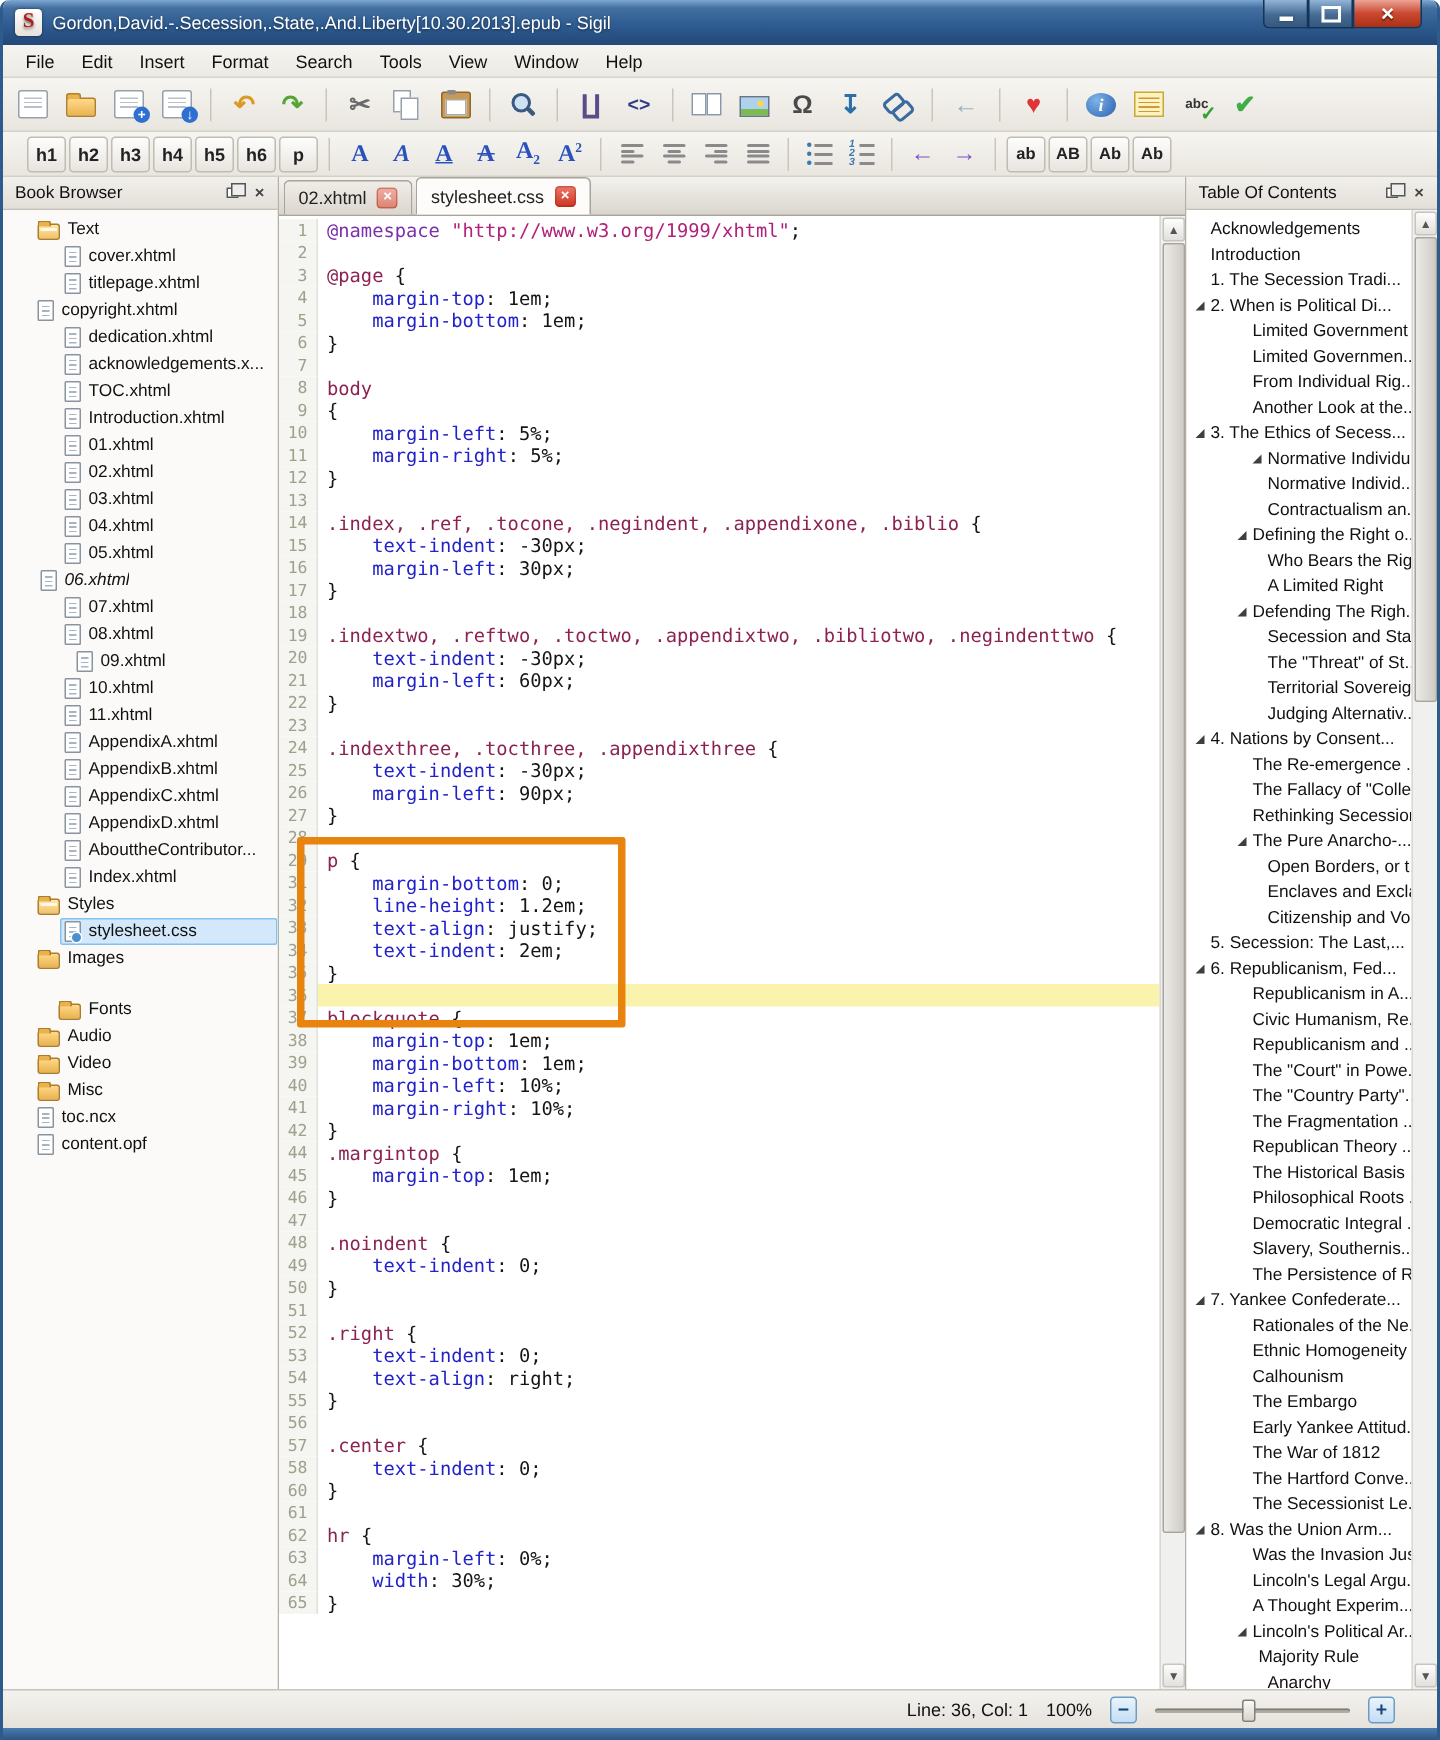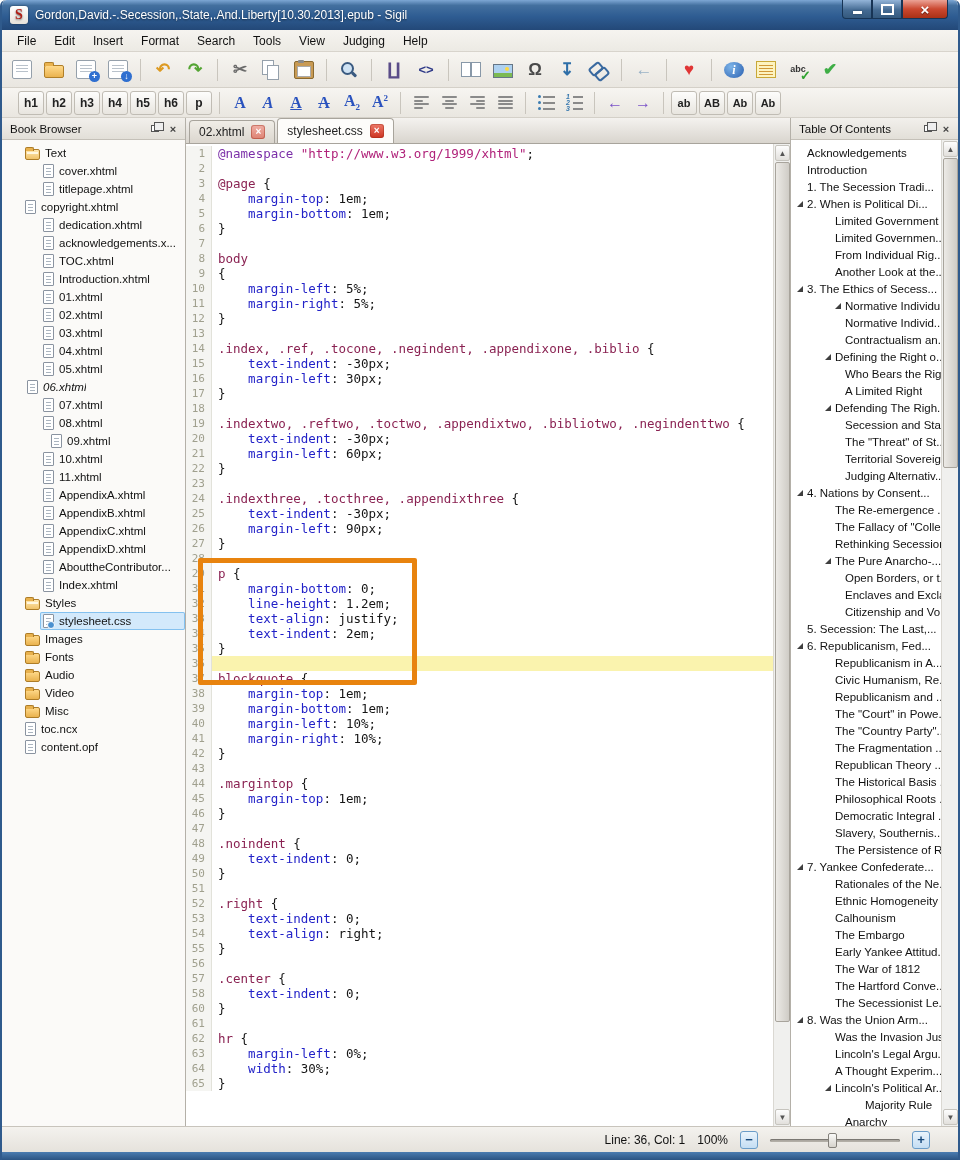--- a/index.html
+++ b/index.html
@@ -205,21 +205,21 @@
   </div>
 
   <div class="menubar">
       <div class="menu-item">File</div>
       <div class="menu-item">Edit</div>
       <div class="menu-item">Insert</div>
       <div class="menu-item">Format</div>
       <div class="menu-item">Search</div>
       <div class="menu-item">Tools</div>
       <div class="menu-item">View</div>
-      <div class="menu-item">Judging</div>
+      <div class="menu-item">Window</div>
       <div class="menu-item">Help</div>
     </div>
 
   <div class="toolbar tb-row1">
       <button class="tb-btn">
         <span class="tb-icon k-page"></span>
       </button>
       <button class="tb-btn">
         <span class="tb-icon k-folder"></span>
       </button>
@@ -558,21 +558,21 @@
               <span class="t-icon t-css-file"></span>
               <span class="t-label">stylesheet.css</span>
             </span>
           </div>
           <div class="tree-row" style="padding-left: 20px;">
             <span class="row-inner">
               <span class="t-icon t-folder"></span>
               <span class="t-label">Images</span>
             </span>
           </div>
-          <div class="tree-row" style="padding-left: 20px;">
+          <div class="tree-row" style="padding-left: 34px; margin-top: 16px;">
             <span class="row-inner">
               <span class="t-icon t-folder"></span>
               <span class="t-label">Fonts</span>
             </span>
           </div>
           <div class="tree-row" style="padding-left: 20px;">
             <span class="row-inner">
               <span class="t-icon t-folder"></span>
               <span class="t-label">Audio</span>
             </span>
@@ -773,24 +773,20 @@
               <span class="ln">40</span>
               <span class="ct">    <span class="tk-prop">margin-left</span><span class="tk-pun">:</span><span class="tk-val"> 10%;</span></span>
             </div>
             <div class="cl">
               <span class="ln">41</span>
               <span class="ct">    <span class="tk-prop">margin-right</span><span class="tk-pun">:</span><span class="tk-val"> 10%;</span></span>
             </div>
             <div class="cl">
               <span class="ln">42</span>
               <span class="ct"><span class="tk-pun">}</span></span>
-            </div>
-            <div class="cl">
-              <span class="ln">43</span>
-              <span class="ct"></span>
             </div>
             <div class="cl">
               <span class="ln">44</span>
               <span class="ct"><span class="tk-sel">.margintop</span> <span class="tk-pun">{</span></span>
             </div>
             <div class="cl">
               <span class="ln">45</span>
               <span class="ct">    <span class="tk-prop">margin-top</span><span class="tk-pun">:</span><span class="tk-val"> 1em;</span></span>
             </div>
             <div class="cl">
@@ -1062,21 +1058,21 @@
           <div class="toc-row" style="padding-left: 44px;">
             <span class="toc-label">Lincoln's Legal Argu...</span>
           </div>
           <div class="toc-row" style="padding-left: 44px;">
             <span class="toc-label">A Thought Experim...</span>
           </div>
           <div class="toc-row" style="padding-left: 34px;">
             <span class="tri"></span>
             <span class="toc-label">Lincoln's Political Ar...</span>
           </div>
-          <div class="toc-row" style="padding-left: 74px;">
+          <div class="toc-row" style="padding-left: 48px;">
             <span class="toc-label">Majority Rule</span>
           </div>
           <div class="toc-row" style="padding-left: 54px;">
             <span class="toc-label">Anarchy</span>
           </div>
         </div>
       <div class="vscroll toc-scroll">
         <span class="sb-btn up">▲</span>
         <span class="sb-thumb" style="top:18px;height:310px"></span>
         <span class="sb-btn down">▼</span>

